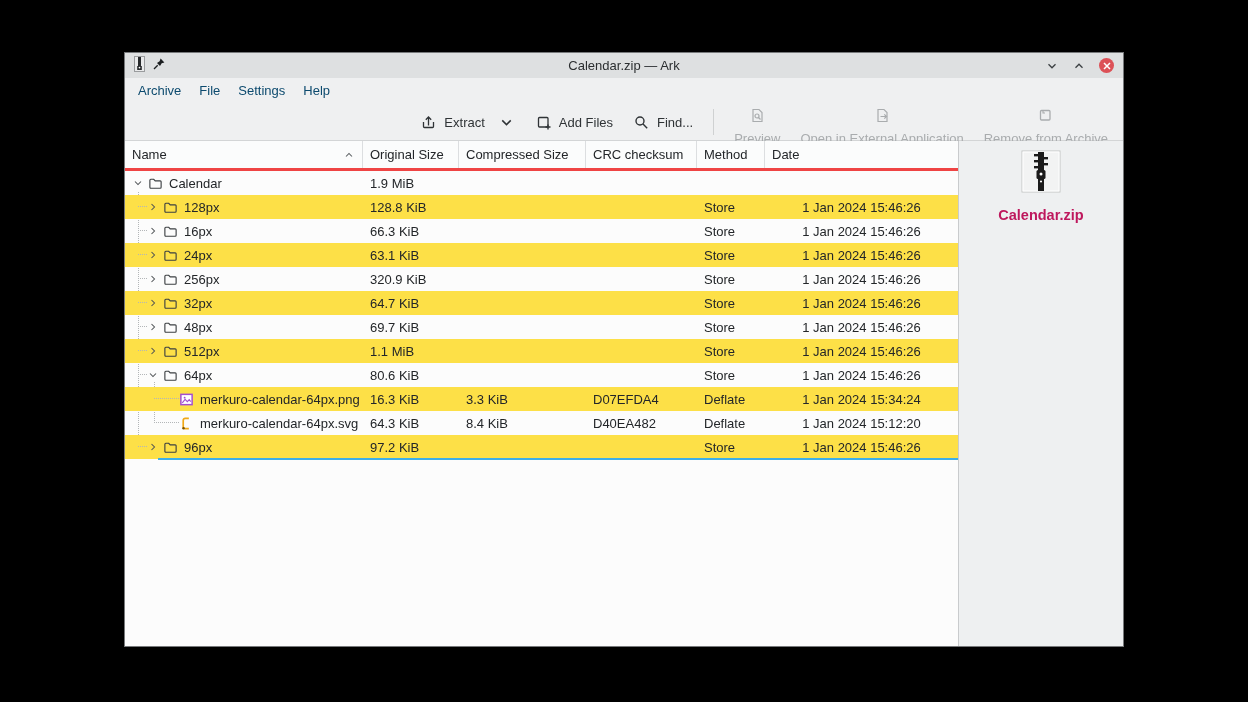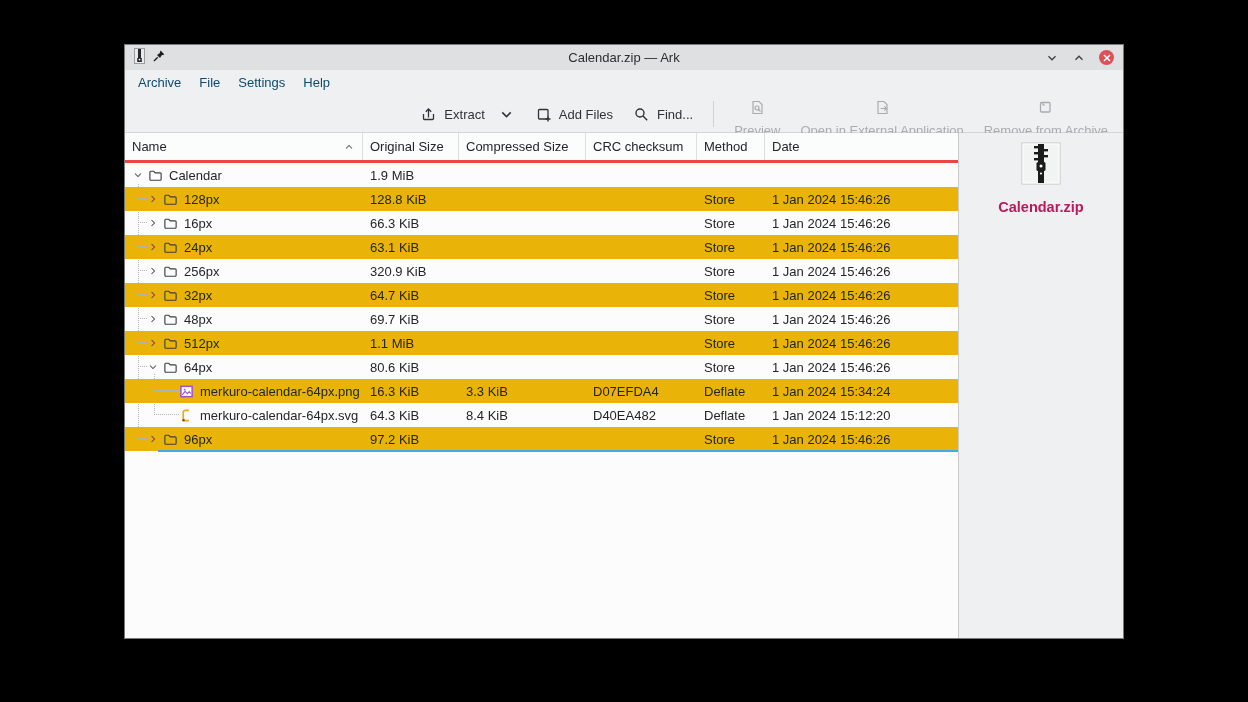--- a/index.html
+++ b/index.html
@@ -1,17 +1,17 @@
 <!DOCTYPE html>
 <html><head>
 <meta charset="utf-8">
 <style>
   html,body{margin:0;padding:0;background:#000;width:1248px;height:702px;overflow:hidden;
     font-family:"Liberation Sans",sans-serif;}
-  .window{position:absolute;left:124px;top:44px;width:1000px;height:595px;
+  .window{position:absolute;left:124px;top:52px;width:1000px;height:595px;
     background:#fcfcfc;border:1px solid #77797b;box-sizing:border-box;
     display:flex;flex-direction:column;}
   
   .titlebar{height:25px;background:#dee0e1;display:flex;align-items:center;
     padding:0 9px;flex:none;}
   .tb-left{display:flex;align-items:center;gap:7px;width:120px;}
   .tb-title{flex:1;text-align:center;font-size:13px;color:#2b2e30;}
   .tb-ctrls{display:flex;align-items:center;gap:13px;width:120px;justify-content:flex-end;}
   .tb-ctrls svg{display:block;}
   .close-btn{width:15px;height:15px;border-radius:50%;background:#dc5157;
@@ -30,24 +30,24 @@
   .tsep{width:1px;height:26px;background:#cfd1d2;margin:0 10px;}
   
   .main{flex:1;display:flex;min-height:0;}
   .table-area{flex:1;display:flex;flex-direction:column;background:#fcfcfc;min-width:0;}
   .thead{height:27px;display:flex;background:#fbfcfc;border-bottom:3px solid #ef4444;
     flex:none;font-size:13px;color:#232629;}
   .th{padding:0 7px;box-sizing:border-box;border-right:1px solid #dcdee0;
     display:flex;align-items:center;}
   .th:last-child{border-right:none;}
   .th .sort{margin-left:auto;color:#565b5e;display:flex;}
-  .w0{width:238px;}.w1{width:96px;}.w2{width:127px;}.w3{width:111px;}.w4{width:68px;}.w5{flex:1;}
+  .w0{width:238px;}.w1{width:96px;}.w2{width:127px;}.w3{width:111px;}.w4{width:68px;}.w5{flex:1;text-align:center;}
   .tbody{flex:1;position:relative;font-size:13px;color:#232629;overflow:hidden;}
   .row{display:flex;height:24px;align-items:center;position:relative;}
-  .row.alt{background:#eab308;}
+  .row.alt{background:#fde047;}
   .cell{padding:0 7px;box-sizing:border-box;white-space:nowrap;overflow:hidden;}
   .c0{display:flex;align-items:center;padding:0;box-sizing:border-box;}
   .twisty{width:14px;height:14px;display:flex;align-items:center;justify-content:center;
     flex:none;color:#4d5154;}
   .twisty svg{width:12px;height:12px;display:block;}
   .ficon{width:15px;height:15px;margin:0 6px 0 3px;flex:none;display:flex;
     align-items:center;justify-content:center;}
   .ficon svg{width:15px;height:15px;display:block;}
   .row.focused::after{content:"";position:absolute;left:33px;right:0;bottom:-1px;
     height:2px;background:#3daee9;}

